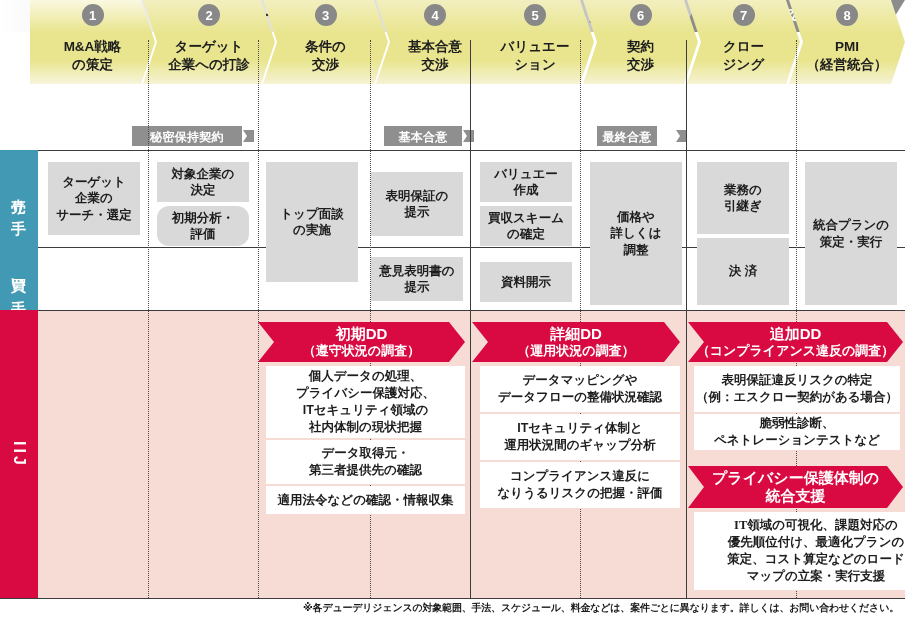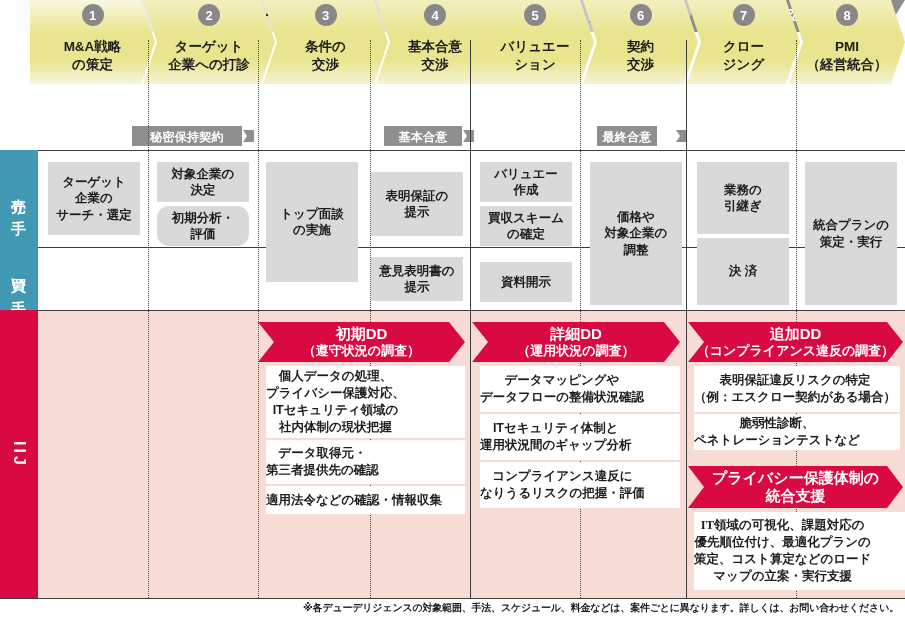--- a/index.html
+++ b/index.html
@@ -137,21 +137,21 @@
     display:flex;flex-direction:column;align-items:center;justify-content:center;
     text-align:center;
     font-size:14px;font-weight:bold;line-height:1.22;white-space:pre-line;
     clip-path:polygon(0 0, calc(100% - 16px) 0, 100% 50%, calc(100% - 16px) 100%, 0 100%, 16px 50%);
   }
   .ddbanner .dd-t1{font-size:15px;}
   .ddbanner .dd-t2{font-size:13px;}
 
   .ddbox{
     background:#ffffff;
-    display:flex;align-items:center;justify-content:flex-start;
+    display:flex;align-items:center;justify-content:center;
     text-align:center;
     font-size:12.5px;font-weight:bold;color:#1d1d1d;
     line-height:1.35;white-space:pre-line;
   }
 
   
   .footer{
     left:0;top:598px;width:905px;height:20px;
     display:flex;align-items:center;justify-content:flex-end;
     padding-right:6px;
@@ -281,21 +281,21 @@
   <div class="abs cellbox" style="left:480px;top:162px;width:92px;height:40px;">
     <span>バリュエー
 作成</span>
   </div>
   <div class="abs cellbox" style="left:480px;top:206px;width:92px;height:40px;">
     <span>買収スキーム
 の確定</span>
   </div>
   <div class="abs cellbox" style="left:590px;top:162px;width:92px;height:143px;">
     <span>価格や
-対象企業の
+詳しくは
 調整</span>
   </div>
   <div class="abs cellbox" style="left:697px;top:162px;width:92px;height:72px;">
     <span>業務の
 引継ぎ</span>
   </div>
   <div class="abs cellbox" style="left:697px;top:238px;width:92px;height:67px;">
     <span>決 済</span>
   </div>
   <div class="abs cellbox" style="left:805px;top:162px;width:92px;height:143px;">

